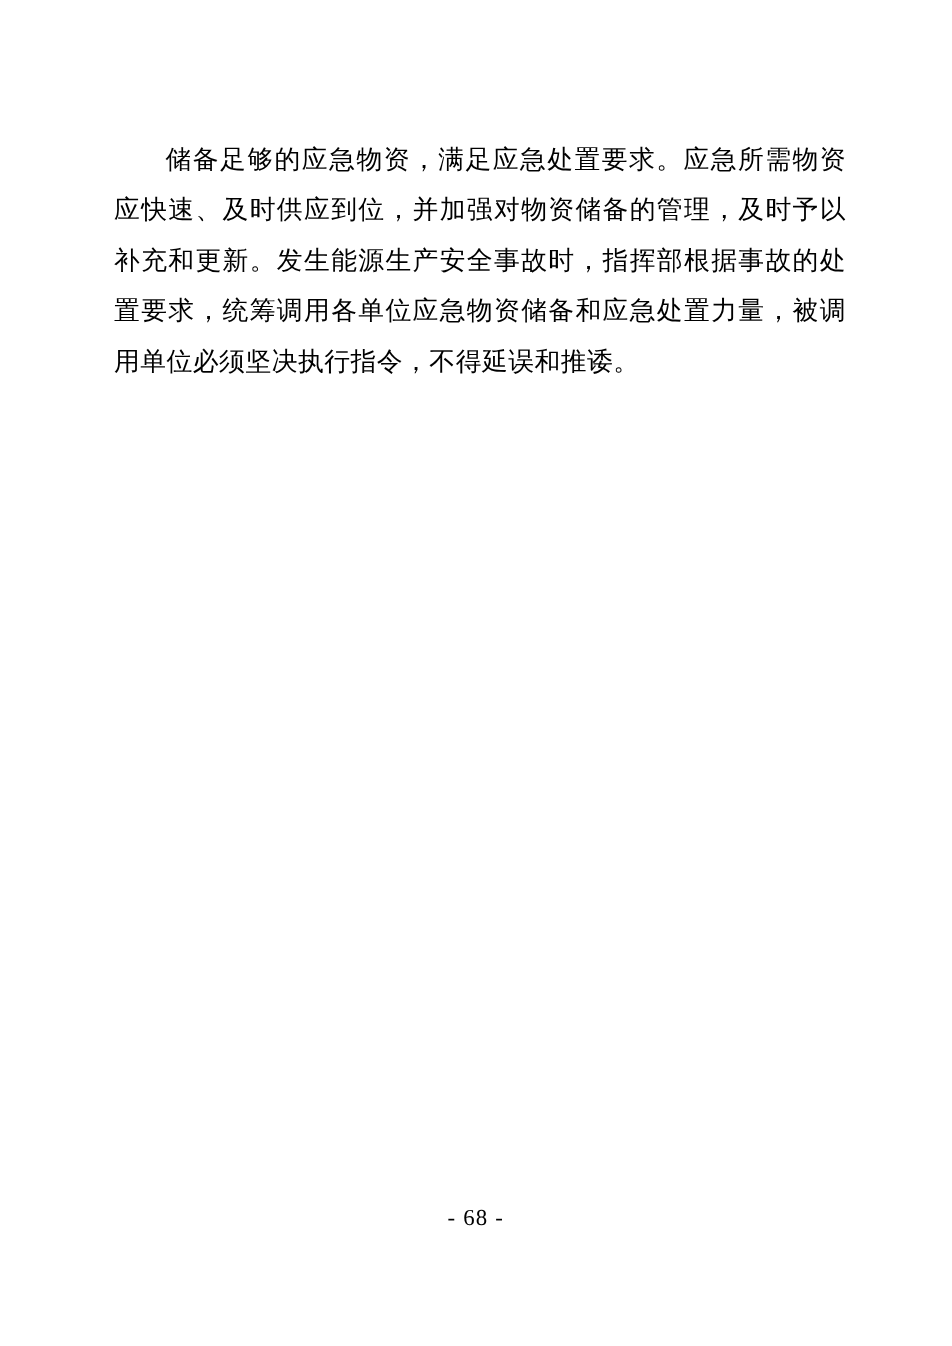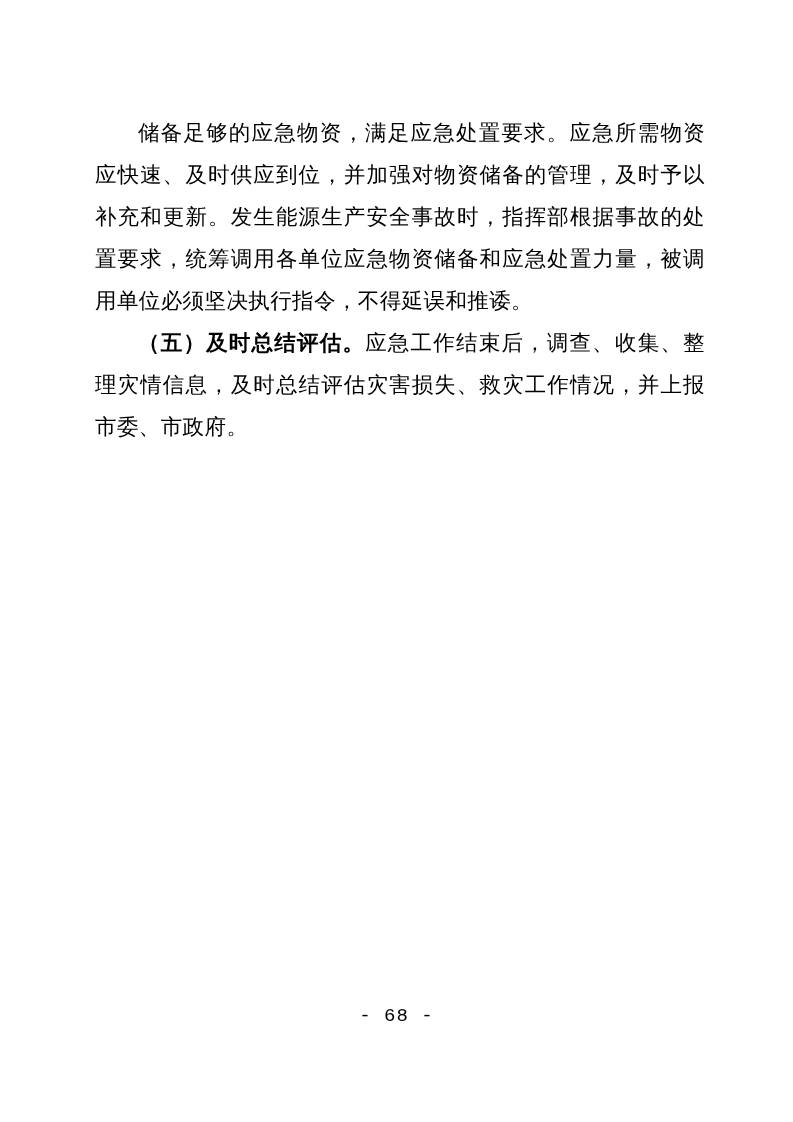--- a/index.html
+++ b/index.html
@@ -45,37 +45,36 @@
     font-weight: bold;
   }
   .footer {
     position: absolute;
     left: 0;
     top: 1005px;
     width: 793px;
     text-align: center;
     font-size: 19px;
     letter-spacing: 1px;
-    font-family: Liberation Mono, monospace;
+    font-family: Liberation Serif, serif;
   }
   .pagenum-inner {
     display: inline-block;
   }
 </style>
 </head>
 <body>
 
 <div class="page">
 
   <div class="content">
 
     <p class="para"><span>储备足够的应急物资，满足应急处置要求。应急所需物资应快速、及时供应到位，并加强对物资储备的管理，及时予以补充和更新。发生能源生产安全事故时，指挥部根据事故的处置要求，统筹调用各单位应急物资储备和应急处置力量，被调用单位必须坚决执行指令，不得延误和推诿。</span></p>
 
 
-    <p class="para"><span class="bold-lead">（五）及时总结评估。</span><span>应急工作结束后，调查、收集、整理灾情信息，及时总结评估灾害损失、救灾工作情况，并上报市委、市政府。</span></p>
 
   </div>
 
   <div class="footer">
     <span class="pagenum-inner">- 68 -</span>
   </div>
 
 </div>
 
 </body></html>

